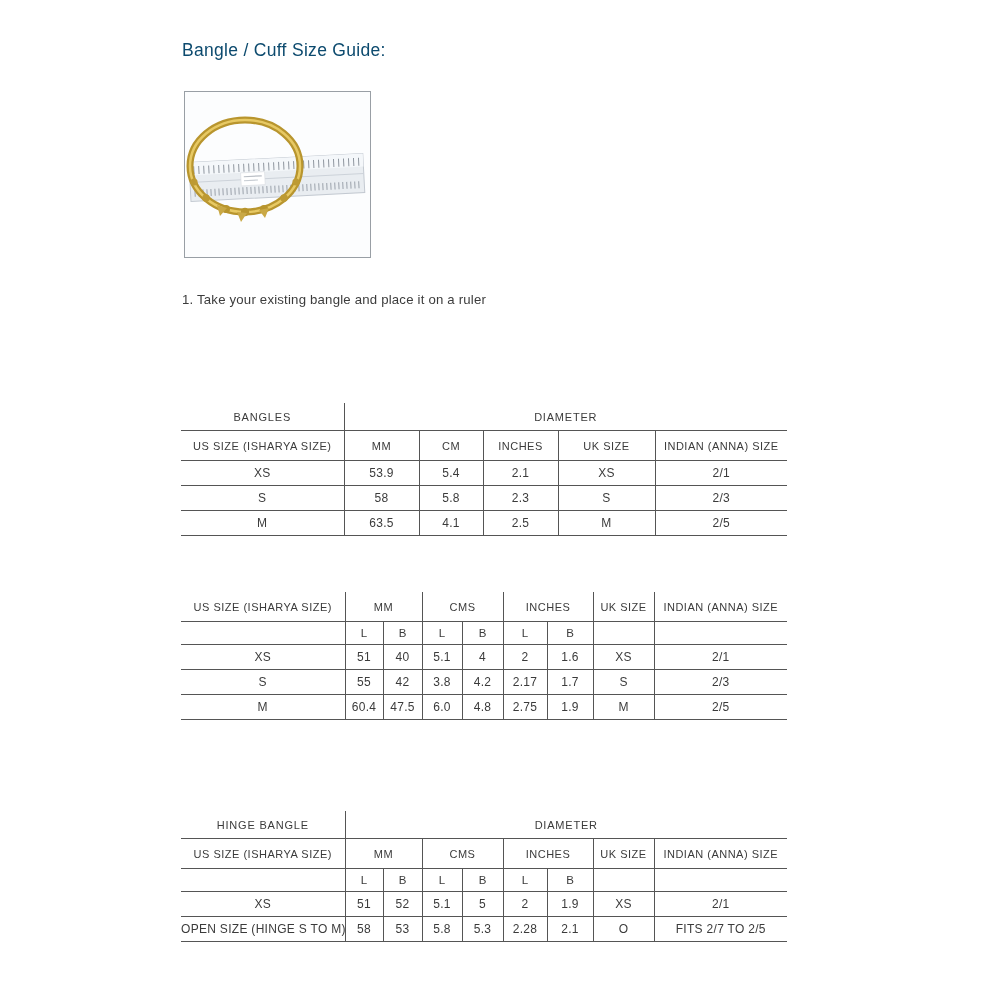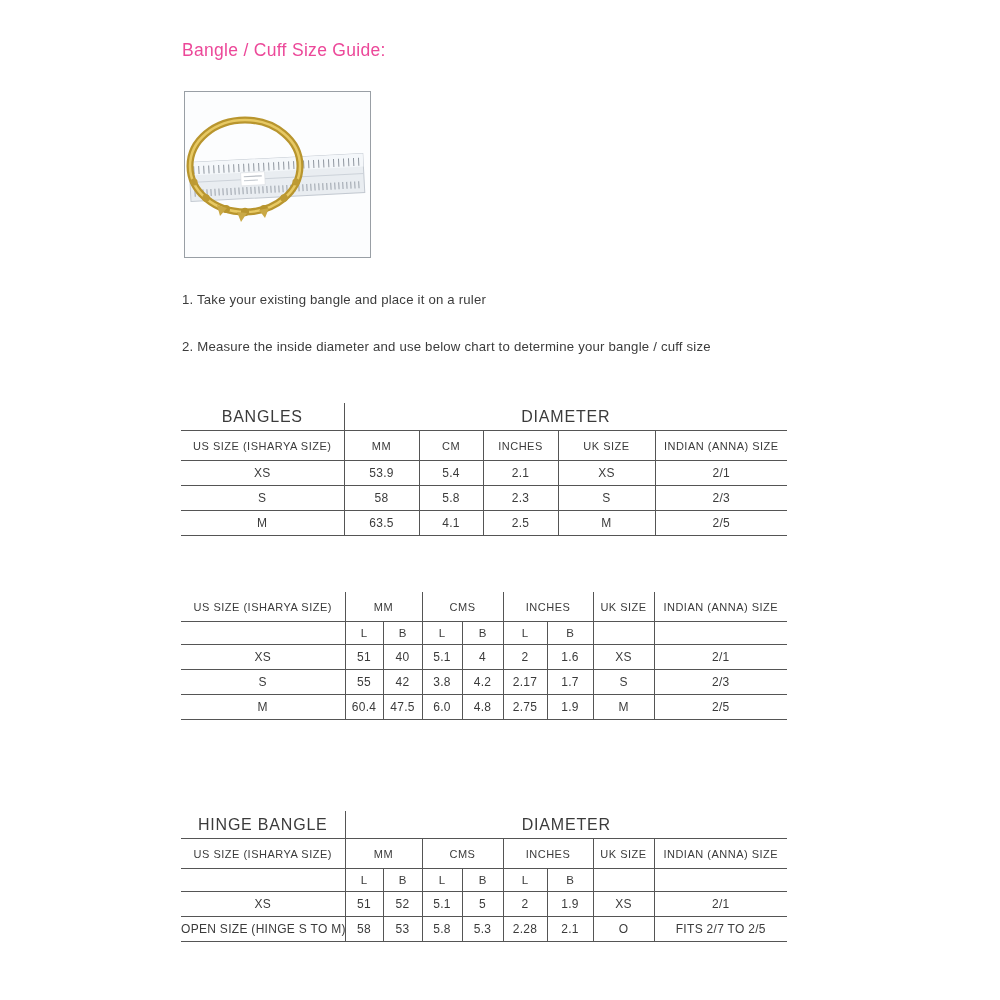--- a/index.html
+++ b/index.html
@@ -2,42 +2,42 @@
 <html><head>
 <meta charset="utf-8">
 <style>
   html,body { margin:0; padding:0; background:#ffffff; }
   .page {
     position:relative; width:1000px; height:1000px; background:#ffffff;
     font-family:"Liberation Sans", sans-serif; color:#383838; overflow:hidden;
   }
   .doc-title {
     position:absolute; left:182px; top:40px;
-    font-size:17.5px; font-weight:400; letter-spacing:0.3px; color:#ec4899;
+    font-size:17.5px; font-weight:400; letter-spacing:0.3px; color:#0c4a6e;
   }
   .photo-frame {
     position:absolute; left:184px; top:91px; width:187px; height:167px;
     border:1px solid #999fa5; background:#fcfdfe; box-sizing:border-box;
   }
   .instruction { position:absolute; left:182px; font-size:13.2px; color:#3c3c3c; letter-spacing:0.2px; }
   #instr1 { top:292px; }
   #instr2 { top:339px; }
 
   table.size-table {
     position:absolute; left:181px; border-collapse:collapse; table-layout:fixed;
     width:606px; text-align:center; color:#3b3b3b;
   }
   #table-bangles { top:403px; }
   #table-cuff    { top:592px; }
   #table-hinge   { top:811px; }
 
   .size-table td { padding:0; overflow:hidden; white-space:nowrap; }
   .size-table tr.title-row td {
     border:none; border-bottom:1.5px solid #555;
-    height:27px; font-size:16px; letter-spacing:0.8px;
+    height:27px; font-size:11px; letter-spacing:0.8px;
   }
   .size-table tr.title-row td.corner { border-right:1px solid #555; }
   .size-table tr.head-row td {
     border-bottom:1.5px solid #555; height:29px; font-size:11px; letter-spacing:0.5px;
   }
   .size-table tr.sub-row td  { border-bottom:1.5px solid #555; height:22px; font-size:11.5px; }
   .size-table tr.data-row td { border-bottom:1.5px solid #555; height:24px; font-size:12px; letter-spacing:0.3px; }
   .size-table tr:not(.title-row) td:not(:first-child) { border-left:1px solid #555; }
 </style>
 </head>
@@ -72,21 +72,20 @@
         <circle cx="21" cy="106" r="3.8" fill="#bd9a33"></circle>
         <circle cx="9" cy="90" r="3.6" fill="#bd9a33"></circle>
         <polygon points="74,118 84,116 80,126" fill="#c9a845"></polygon>
         <polygon points="52,120 62,121 56,130" fill="#c9a845"></polygon>
         <polygon points="32,113 42,116 35,124" fill="#c9a845"></polygon>
       </g>
     </svg>
   </div>
 
   <div class="instruction" id="instr1">1. Take your existing bangle and place it on a ruler</div>
-  <div class="instruction" id="instr2">2. Measure the inside diameter and use below chart to determine your bangle / cuff size</div>
 
   <table class="size-table" id="table-bangles">
     <colgroup>
         <col style="width:163px">
         <col style="width:75px">
         <col style="width:64px">
         <col style="width:75px">
         <col style="width:97px">
         <col style="width:132px">
       </colgroup>

